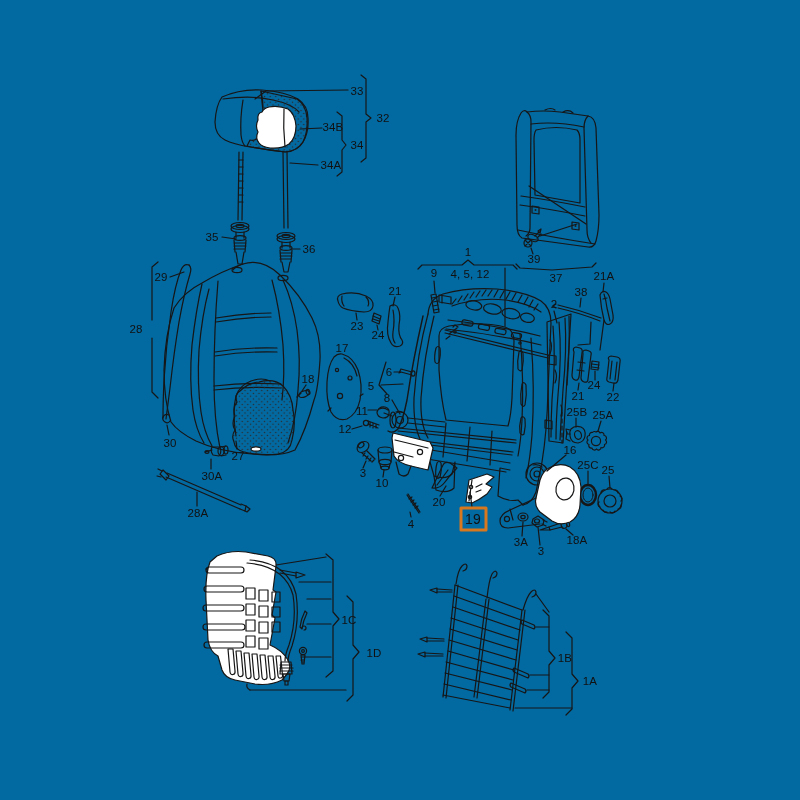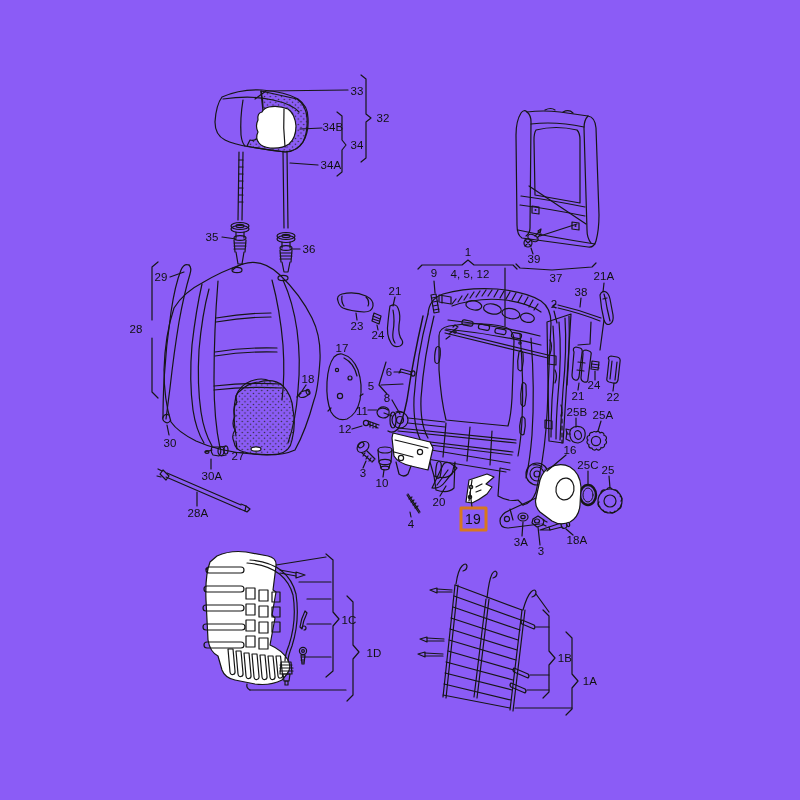--- a/index.html
+++ b/index.html
@@ -1,16 +1,16 @@
 <!DOCTYPE html>
 <html><head>
 <meta charset="utf-8">
 <style>
 html,body{margin:0;padding:0;background:#ffffff;}
-#wrap{width:800px;height:800px;position:relative;background:#8b5cf6;overflow:hidden;}
+#wrap{width:800px;height:800px;position:relative;background:#0369a1;overflow:hidden;}
 svg{position:absolute;top:0;left:0;}
 text{font-family:"Liberation Sans",sans-serif;fill:#111;}
 </style>
 </head>
 <body>
 <div id="wrap">
 <svg width="800" height="800" viewBox="0 0 800 800" fill="none" stroke="#161616" stroke-width="1.2" stroke-linecap="round" stroke-linejoin="round">
 <defs>
 <pattern id="dots" width="5.6" height="5.6" patternUnits="userSpaceOnUse">
   <circle cx="1.4" cy="1.4" r="0.75" fill="#2a2a2a" stroke="none"></circle>

